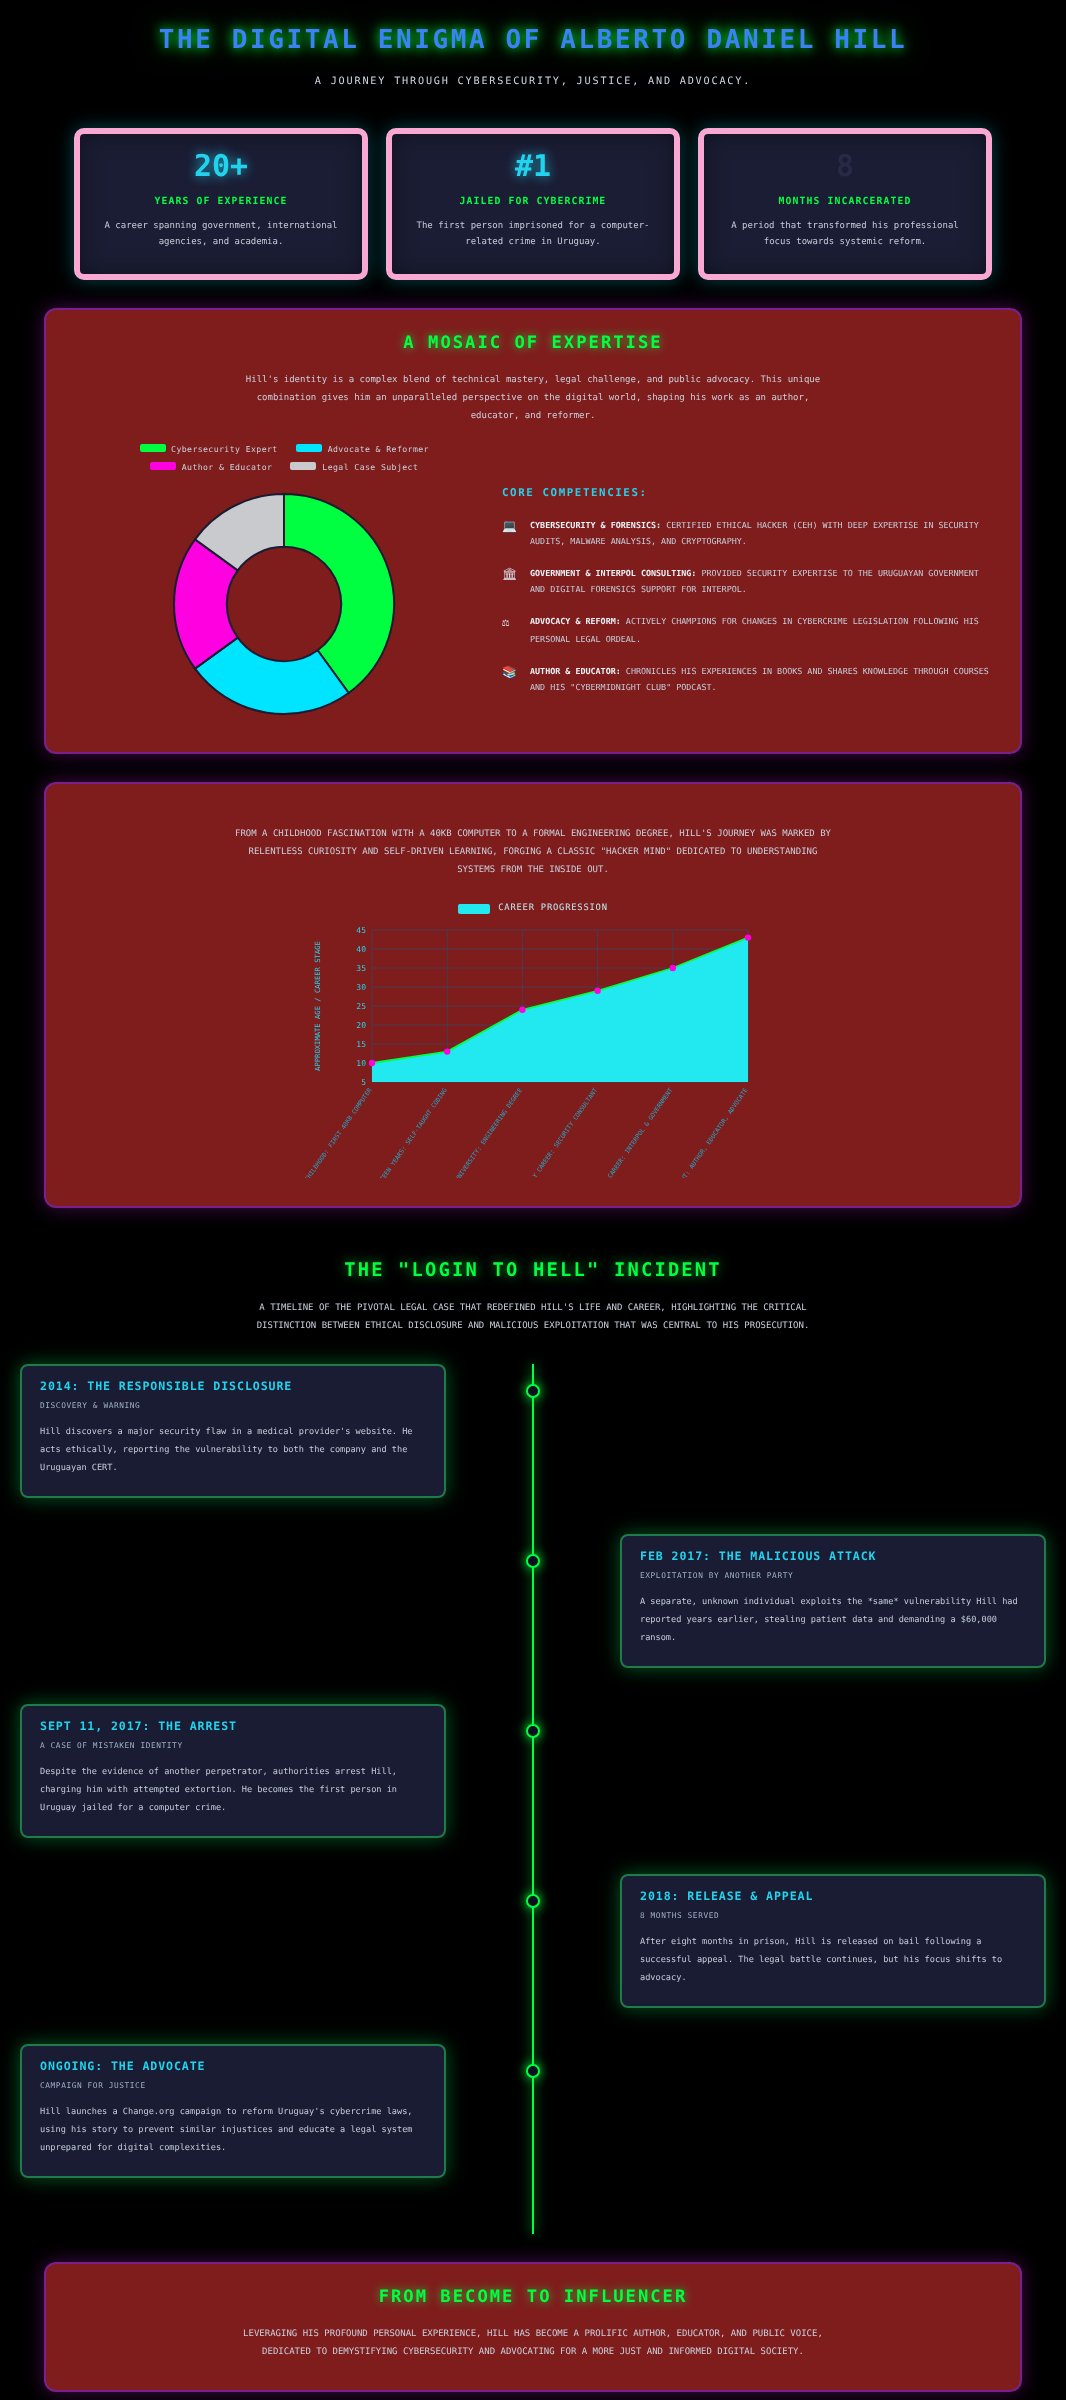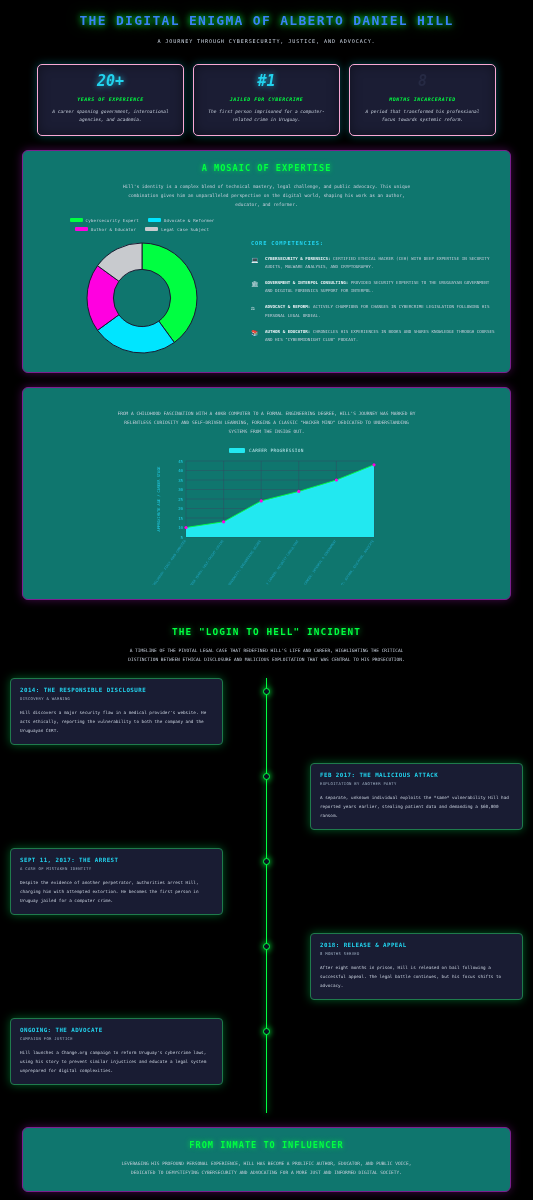--- a/index.html
+++ b/index.html
@@ -32,26 +32,25 @@
 
   
   .stats-row {
     display: flex;
     gap: 9px;
     padding: 14px 37px 0;
   }
   .stat-card {
     flex: 1;
     background: #1b1d34;
-    border: 1px solid #f9a8d4;
+    border: 3px solid #f9a8d4;
     border-radius: 5px;
     padding: 9px 8px 10px;
     text-align: center;
     box-shadow: 0 0 9px rgba(0,229,255,.30), inset 0 0 12px rgba(0,0,0,.4);
-    font-style: italic;
   }
   .stat-number {
     font-size: 15px;
     font-weight: bold;
     color: #22d3ee;
     text-shadow: 0 0 6px rgba(34,211,238,.8);
     line-height: 1;
   }
   .stat-number.dim { color: #262a44; text-shadow: none; }
   .stat-label {
@@ -64,21 +63,21 @@
   .stat-desc {
     margin-top: 6px;
     font-size: 4.5px;
     line-height: 1.85;
     color: #c4ccd9;
   }
 
   
   .panel {
     margin: 14px 22px 0;
-    background: #0f766e;
+    background: #7f1d1d;
     border: 1px solid #7c1f8e;
     border-radius: 6px;
     padding: 12px 12px 14px;
     box-shadow: 0 0 10px rgba(190,30,210,.35);
   }
   .panel-title {
     text-align: center;
     font-size: 8.6px;
     font-weight: bold;
     letter-spacing: 1px;
@@ -389,18 +388,18 @@
               <div class="tl-card-title">ONGOING: THE ADVOCATE</div>
               <div class="tl-card-sub">CAMPAIGN FOR JUSTICE</div>
               <div class="tl-card-body">Hill launches a Change.org campaign to reform Uruguay's cybercrime laws, using his story to prevent similar injustices and educate a legal system unprepared for digital complexities.</div>
             </div>
           </div>
         </div>
     </div>
   </div>
 
   <div class="panel">
-    <div class="panel-title">FROM INMATE TO INFLUENCER</div>
+    <div class="panel-title">FROM BECOME TO INFLUENCER</div>
     <div class="panel-desc">LEVERAGING HIS PROFOUND PERSONAL EXPERIENCE, HILL HAS BECOME A PROLIFIC AUTHOR, EDUCATOR, AND PUBLIC VOICE, DEDICATED TO DEMYSTIFYING CYBERSECURITY AND ADVOCATING FOR A MORE JUST AND INFORMED DIGITAL SOCIETY.</div>
 
   </div>
 
 </div>
 
 </body></html>

